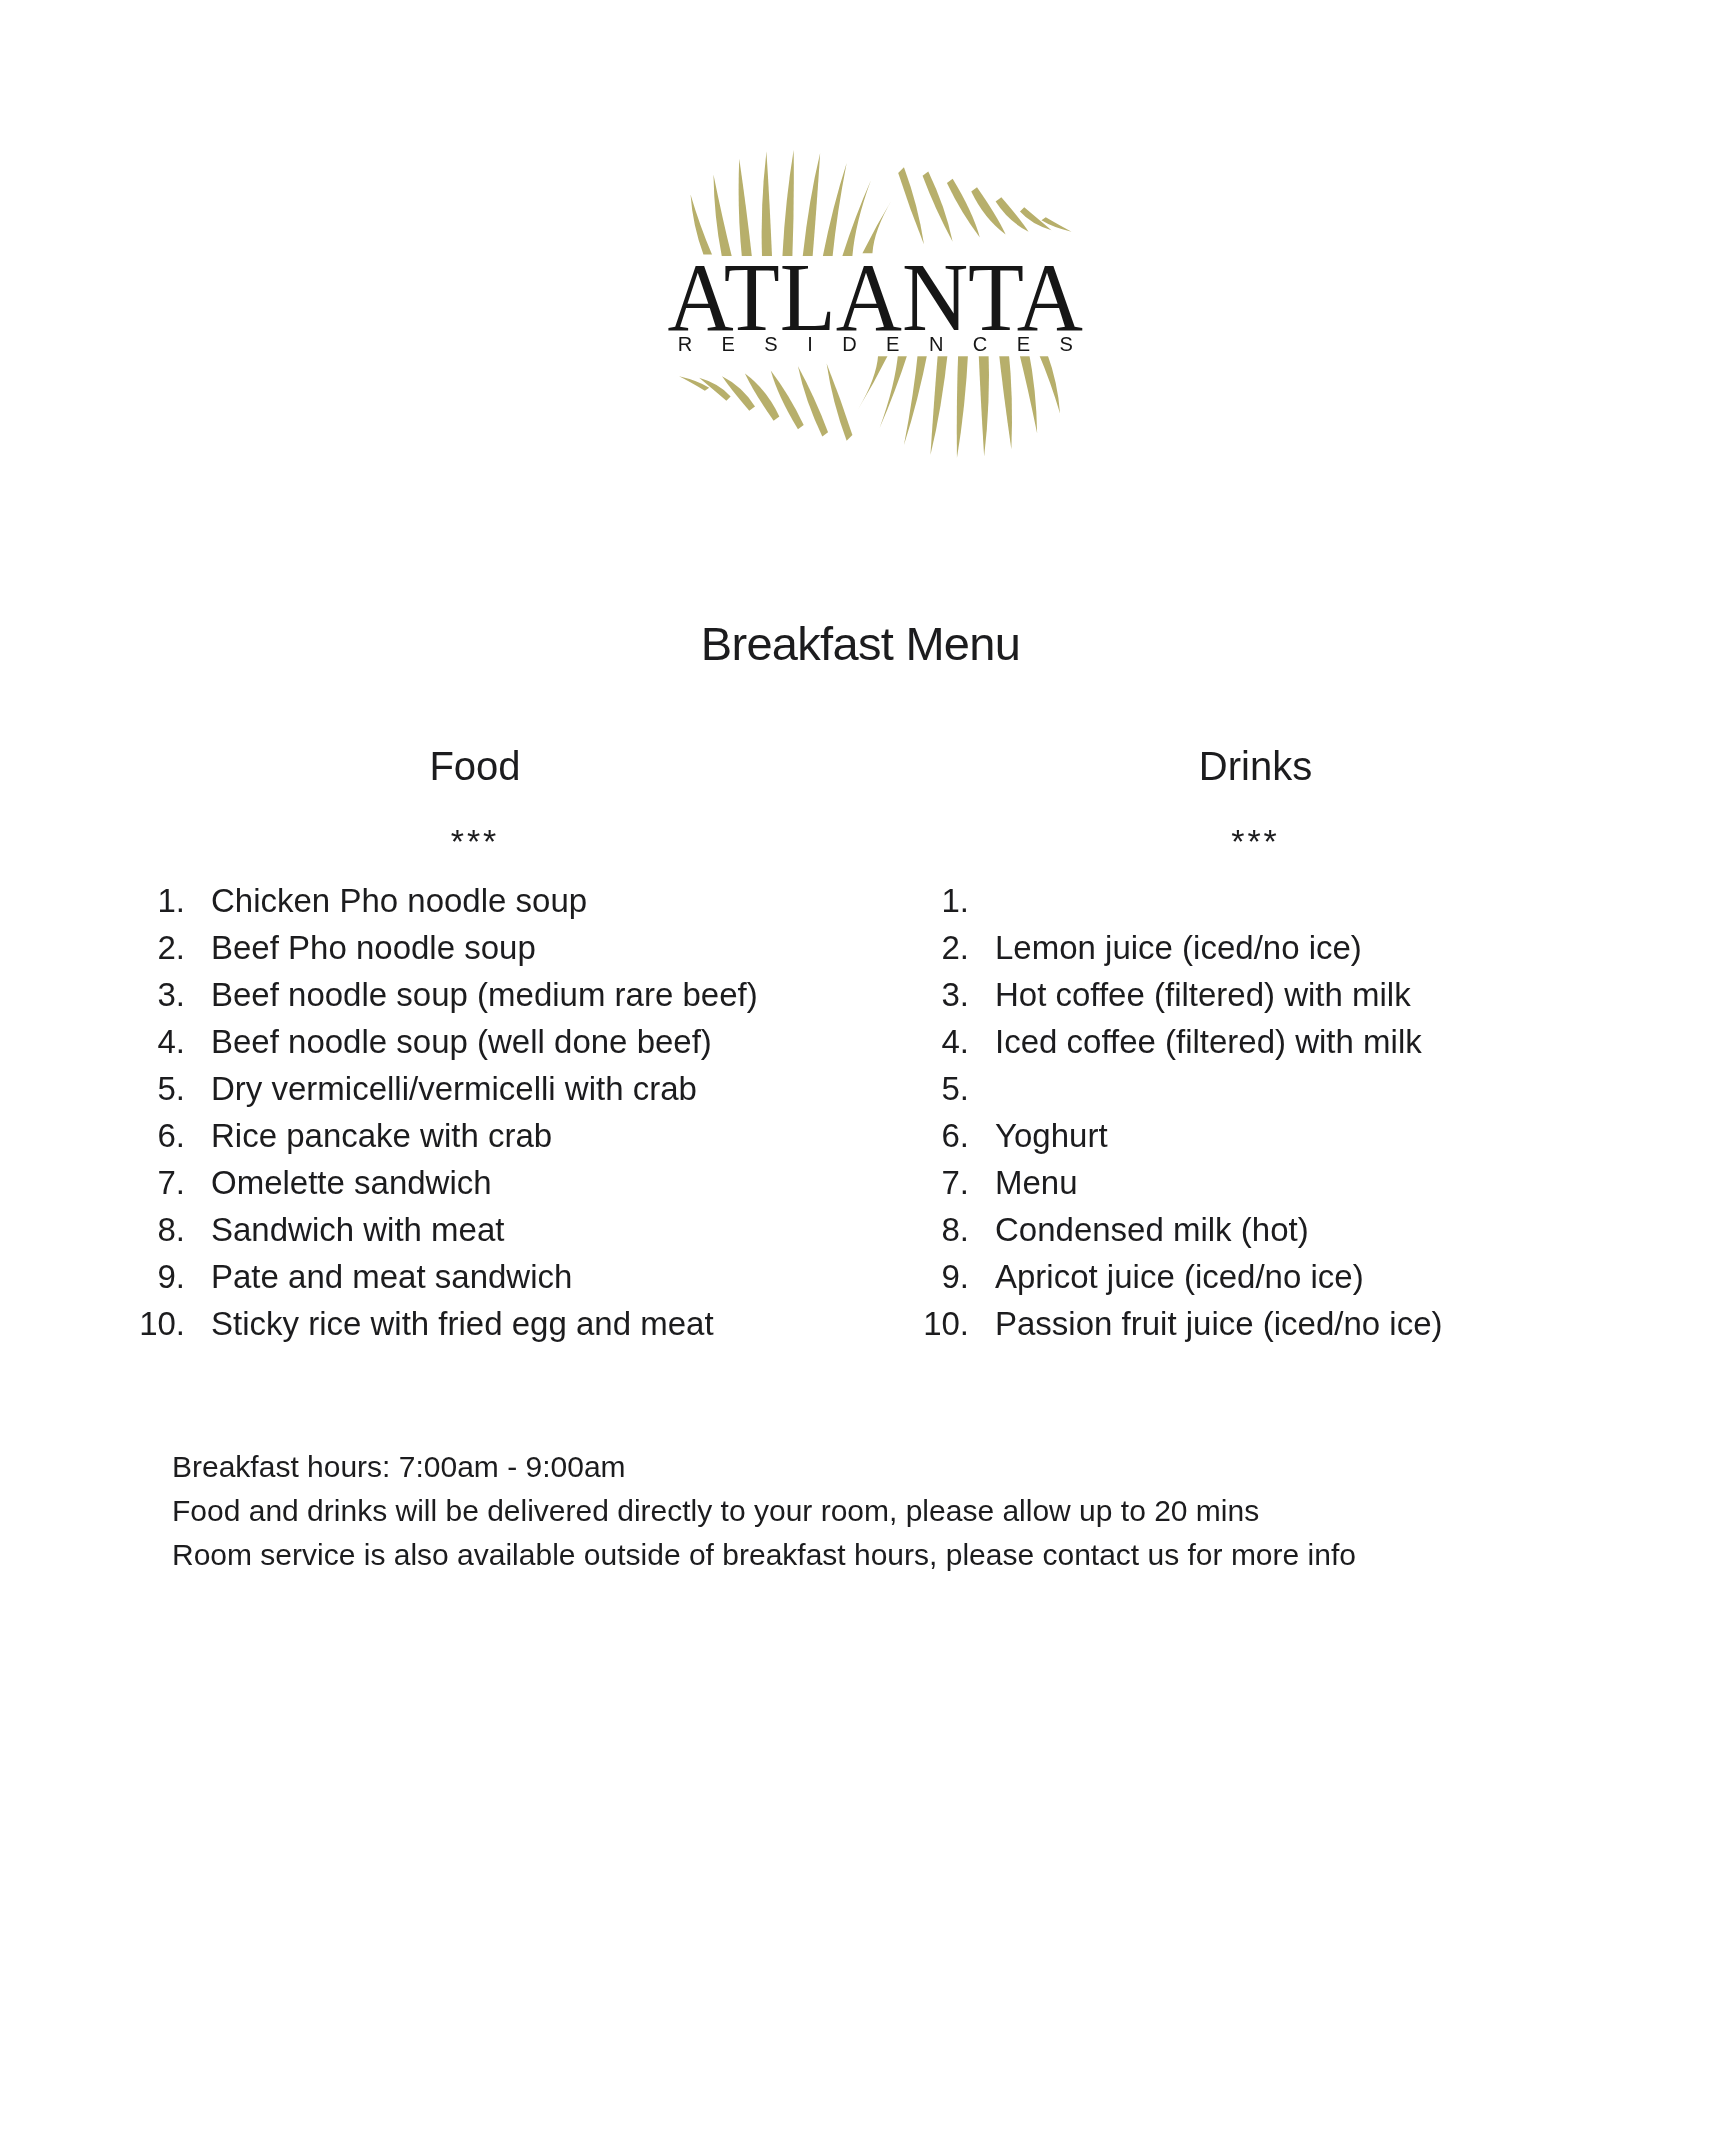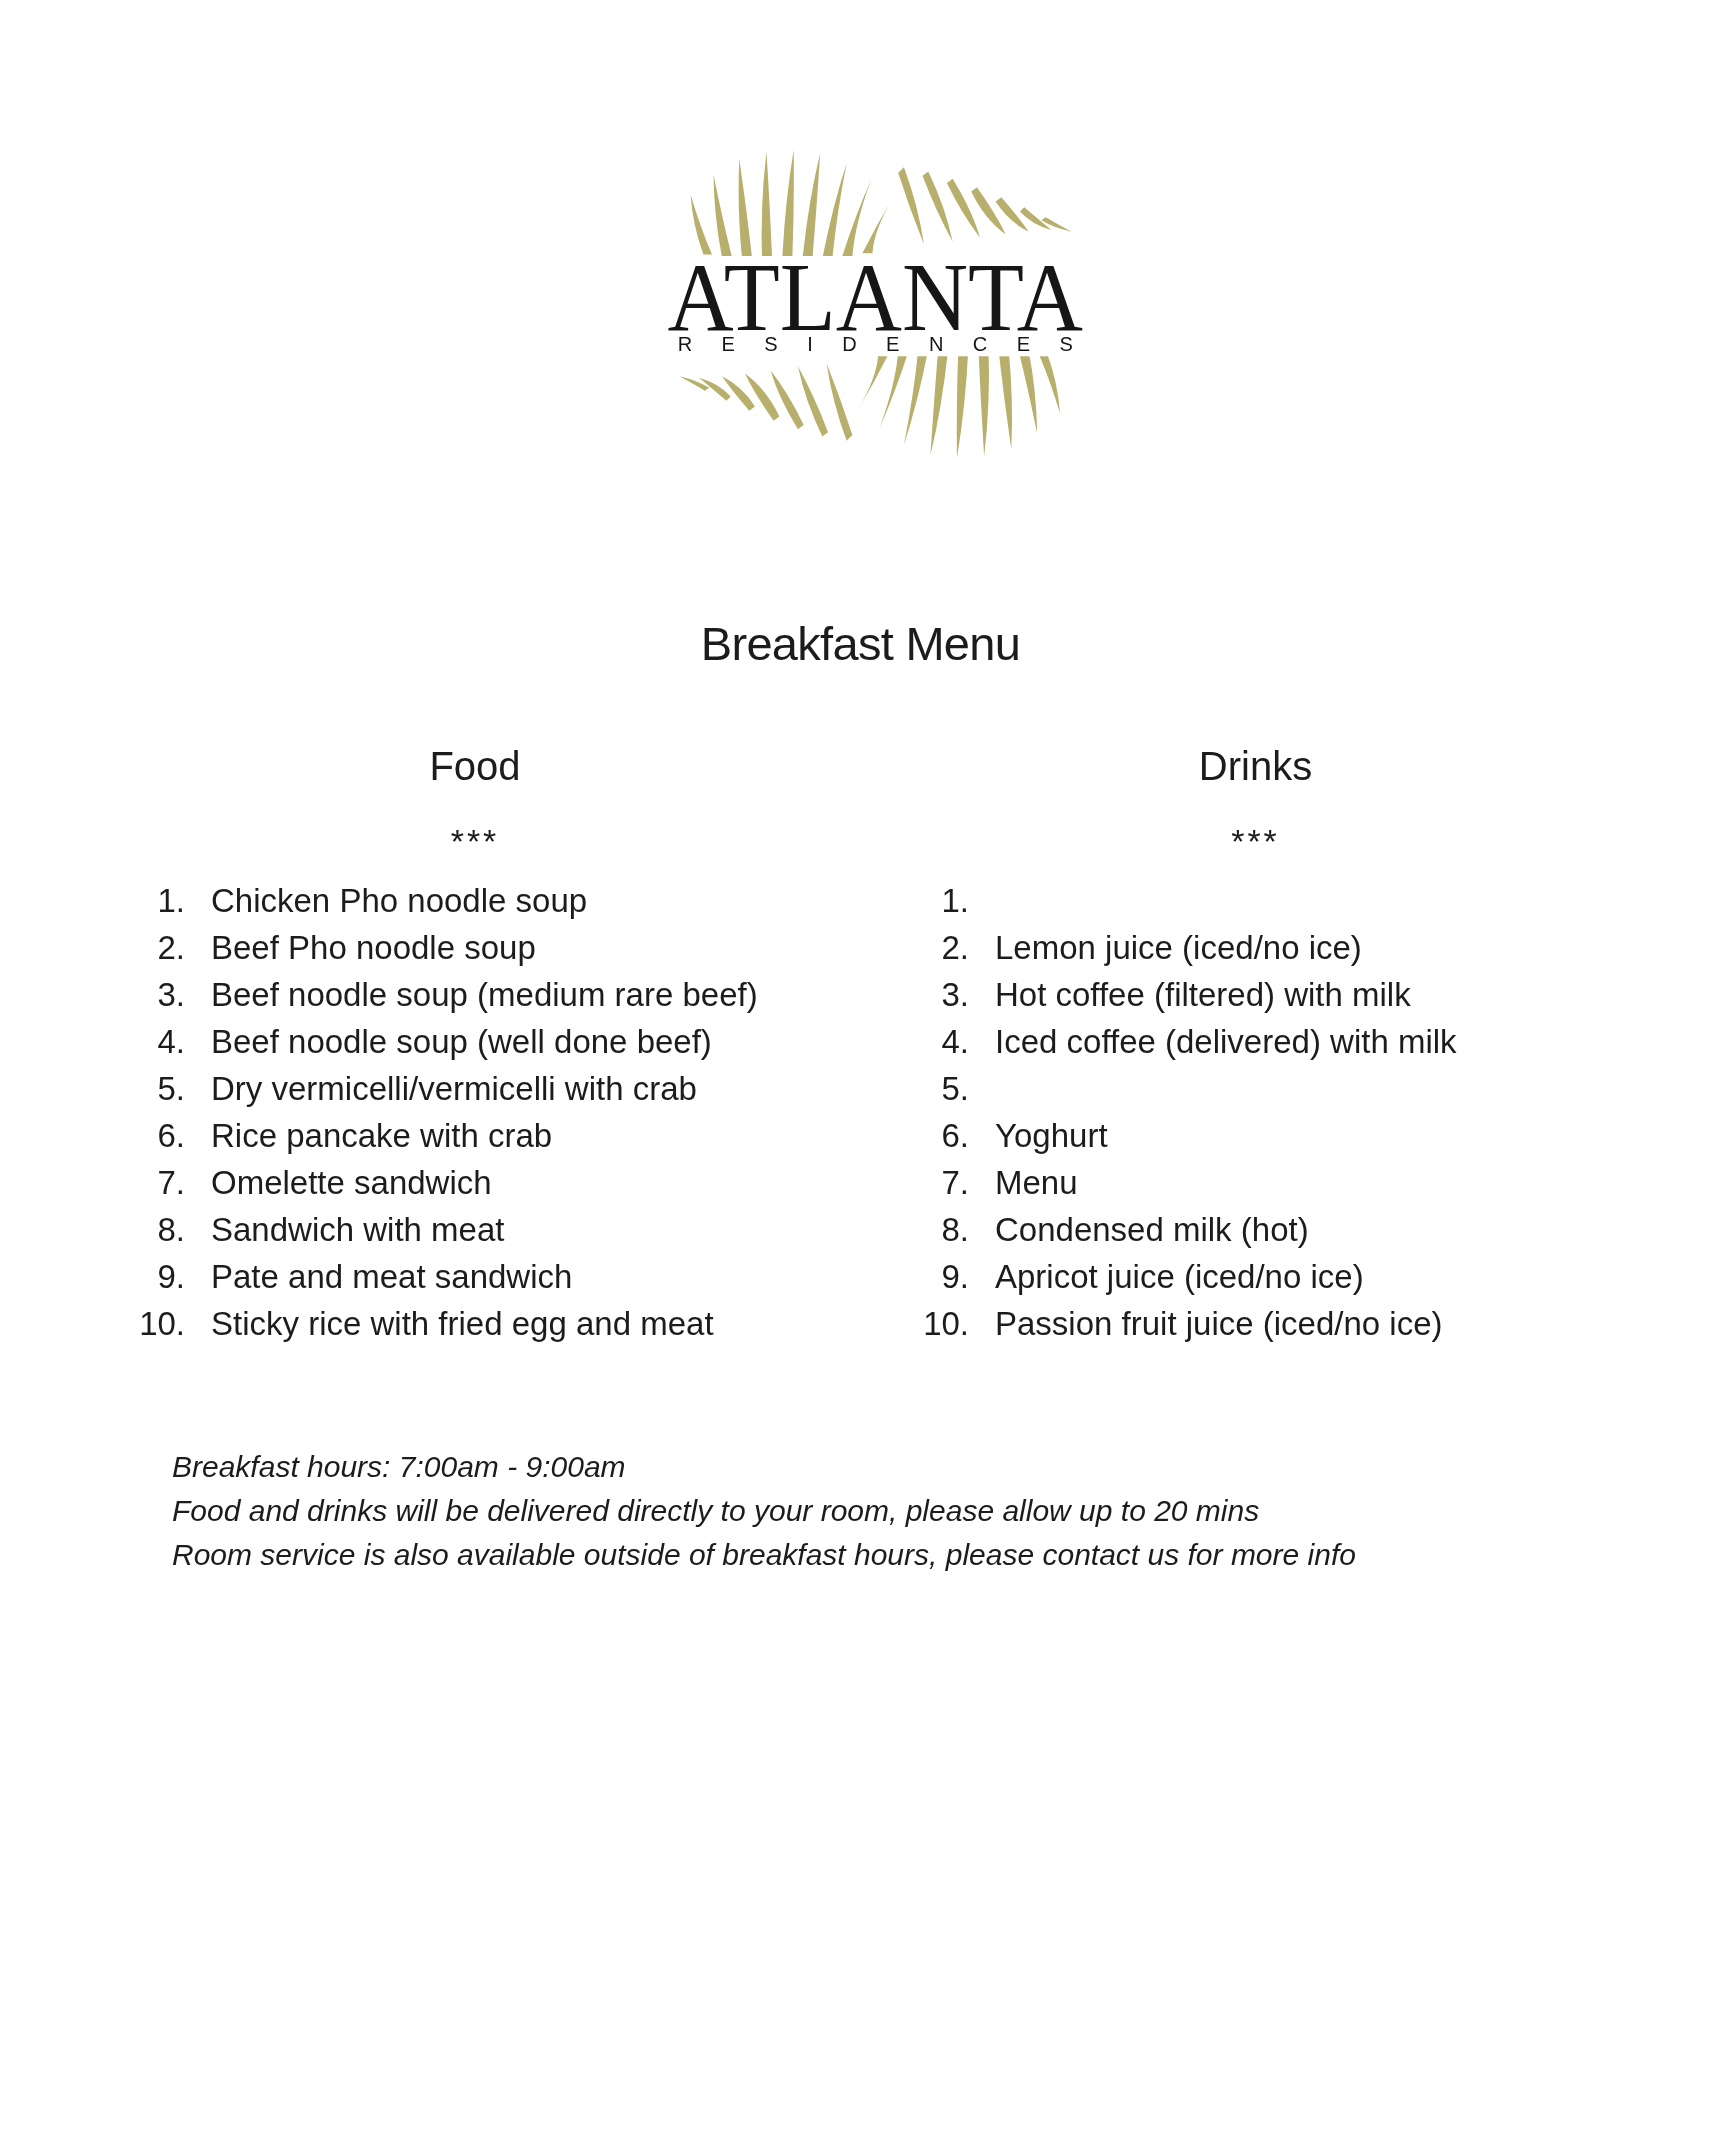--- a/index.html
+++ b/index.html
@@ -66,21 +66,20 @@
     flex:0 0 auto;
   }
   .menu-list .label{
     margin-left:26px;
     flex:0 0 auto;
   }
   .footer{
     position:absolute;
     left:172px;top:1445px;
     font-size:30px;
-    font-style:italic;
     line-height:44px;
     color:#1c1c1e;
     white-space:nowrap;
   }
   .footer p{margin:0;padding:0;}
 </style>
 </head>
 <body>
 
 <div class="logo">
@@ -168,21 +167,21 @@
   <li>
       <span class="num">2.</span>
       <span class="label">Lemon juice (iced/no ice)</span>
     </li>
   <li>
       <span class="num">3.</span>
       <span class="label">Hot coffee (filtered) with milk</span>
     </li>
   <li>
       <span class="num">4.</span>
-      <span class="label">Iced coffee (delivered) with milk</span>
+      <span class="label">Iced coffee (filtered) with milk</span>
     </li>
   <li>
       <span class="num">5.</span>
     </li>
   <li>
       <span class="num">6.</span>
       <span class="label">Yoghurt</span>
     </li>
   <li>
       <span class="num">7.</span>

